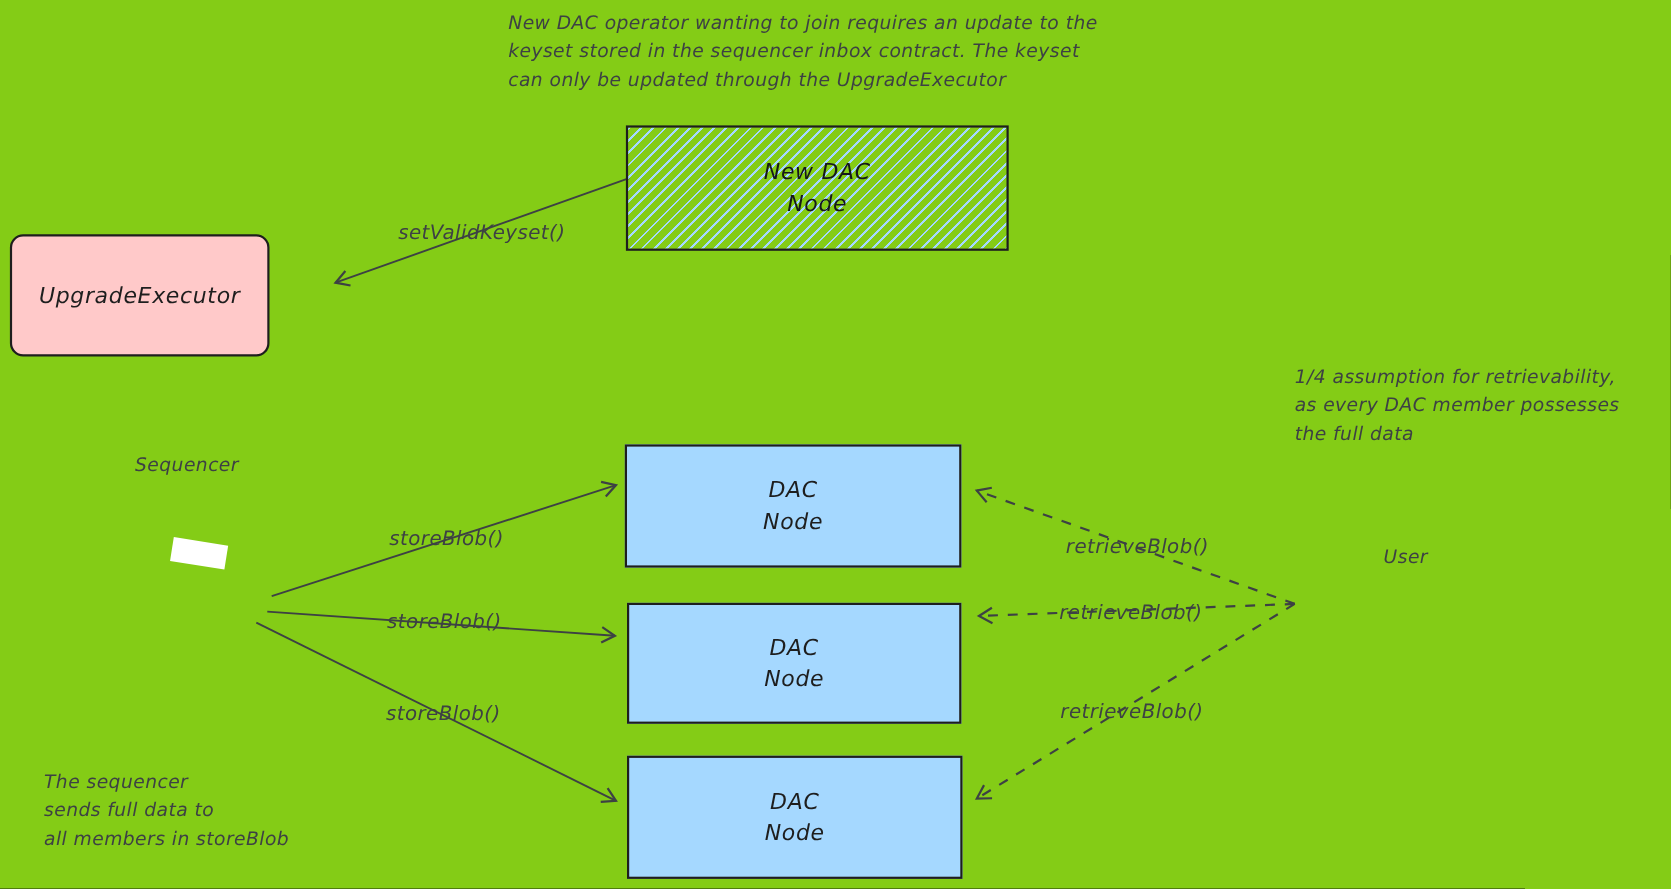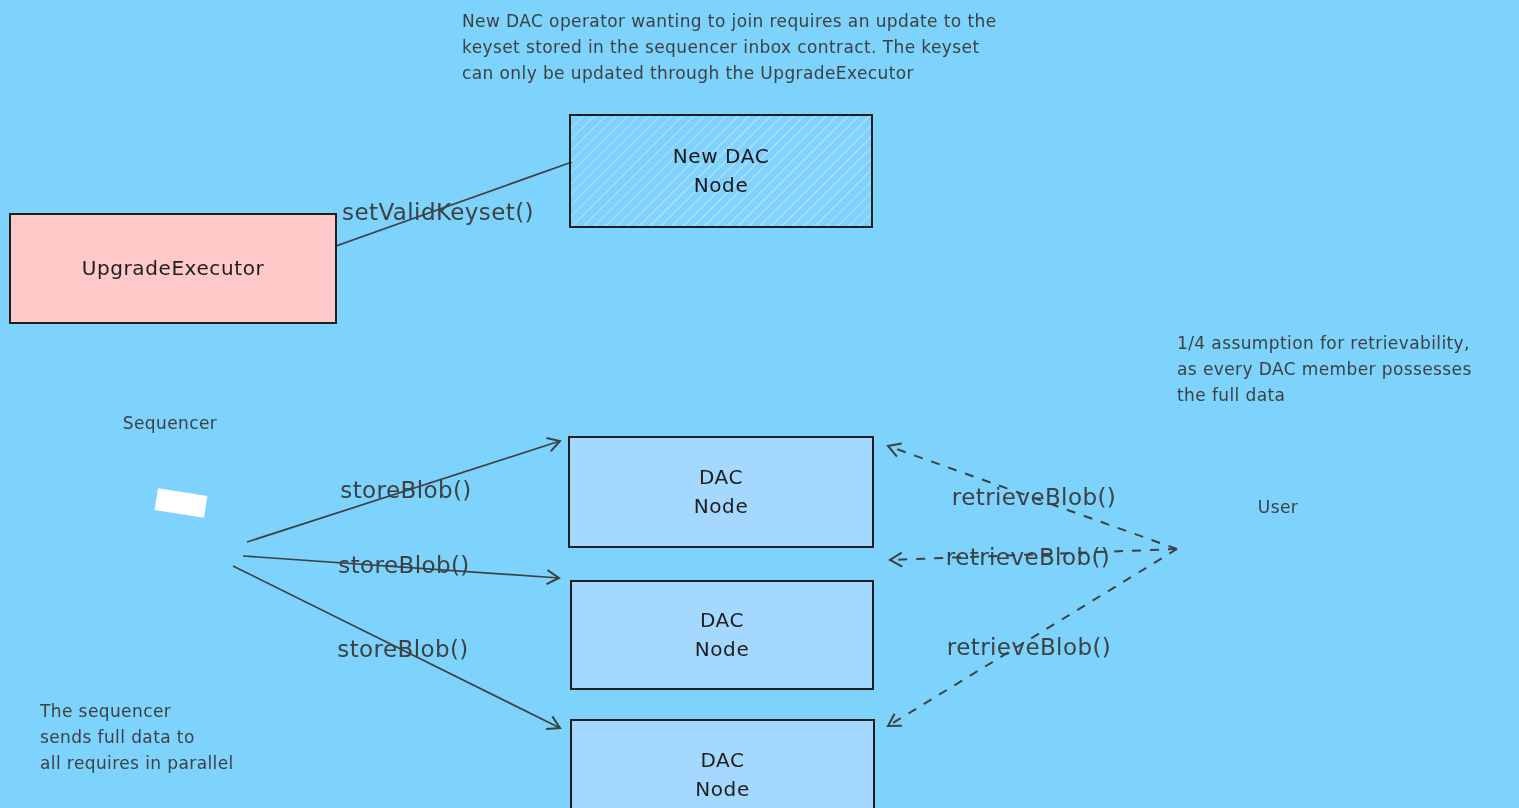--- a/index.html
+++ b/index.html
@@ -4,43 +4,44 @@
 <style>
   html, body {
     margin: 0;
     padding: 0;
     background: #000000;
   }
   .canvas {
     position: relative;
     width: 1519px;
     height: 808px;
-    background: #7dd3fc;
+    background: #84cc16;
     overflow: hidden;
     font-family: "DejaVu Sans", sans-serif;
+    font-style: italic;
   }
   .edges-layer {
     position: absolute;
     left: 0; top: 0;
     width: 1519px;
     height: 808px;
     pointer-events: none;
   }
   .note {
     position: absolute;
     color: #3d4144;
     font-size: 17px;
     line-height: 26px;
     letter-spacing: 0.4px;
     white-space: pre-line;
   }
   .edge-label {
     position: absolute;
     color: #3d4144;
-    font-size: 23px;
+    font-size: 18px;
     letter-spacing: 0.4px;
     transform: translate(-50%, -50%);
     white-space: nowrap;
   }
   .actor-label {
     position: absolute;
     color: #3d4144;
     font-size: 17px;
     letter-spacing: 0.4px;
     transform: translate(-50%, -50%);
@@ -56,21 +57,21 @@
   }
   .box .box-label {
     color: #1e1e1e;
     font-size: 20px;
     line-height: 29px;
     letter-spacing: 0.6px;
     text-align: center;
     white-space: pre-line;
   }
   .box-pink { background: #ffc9c9; }
-  .box-blue { background: #a5d8ff; margin-top: 32px; }
+  .box-blue { background: #a5d8ff; }
   .box-hatch {
     background: repeating-linear-gradient(
       135deg,
       #a5d8ff 0px,
       #a5d8ff 1.8px,
       transparent 1.8px,
       transparent 7.8px
     );
   }
   .box-hatch .box-label { color: #16181a; }
@@ -110,28 +111,28 @@
   <div class="note" style="left:462px; top:8px;">New DAC operator wanting to join requires an update to the
 keyset stored in the sequencer inbox contract. The keyset
 can only be updated through the UpgradeExecutor</div>
 
   <div class="note" style="left:1177px; top:330px;">1/4 assumption for retrievability,
 as every DAC member possesses
 the full data</div>
 
   <div class="note" style="left:40px; top:698px;">The sequencer
 sends full data to
-all requires in parallel</div>
+all members in storeBlob</div>
 
-  <div class="box box-hatch" style="left:569px; top:114px; width:304px; height:114px;">
+  <div class="box box-hatch" style="left:569px; top:114px; width:348px; height:114px;">
     <span class="box-label">New DAC
 Node</span>
   </div>
 
-  <div class="box box-pink" style="left:9px; top:213px; width:328px; height:111px;">
+  <div class="box box-pink" style="left:9px; top:213px; width:236px; height:111px;border-radius:12px;">
     <span class="box-label">UpgradeExecutor</span>
   </div>
 
   <div class="box box-blue" style="left:568px; top:404px; width:306px; height:112px;">
     <span class="box-label">DAC
 Node</span>
   </div>
 
   <div class="box box-blue" style="left:570px; top:548px; width:304px; height:110px;">
     <span class="box-label">DAC

